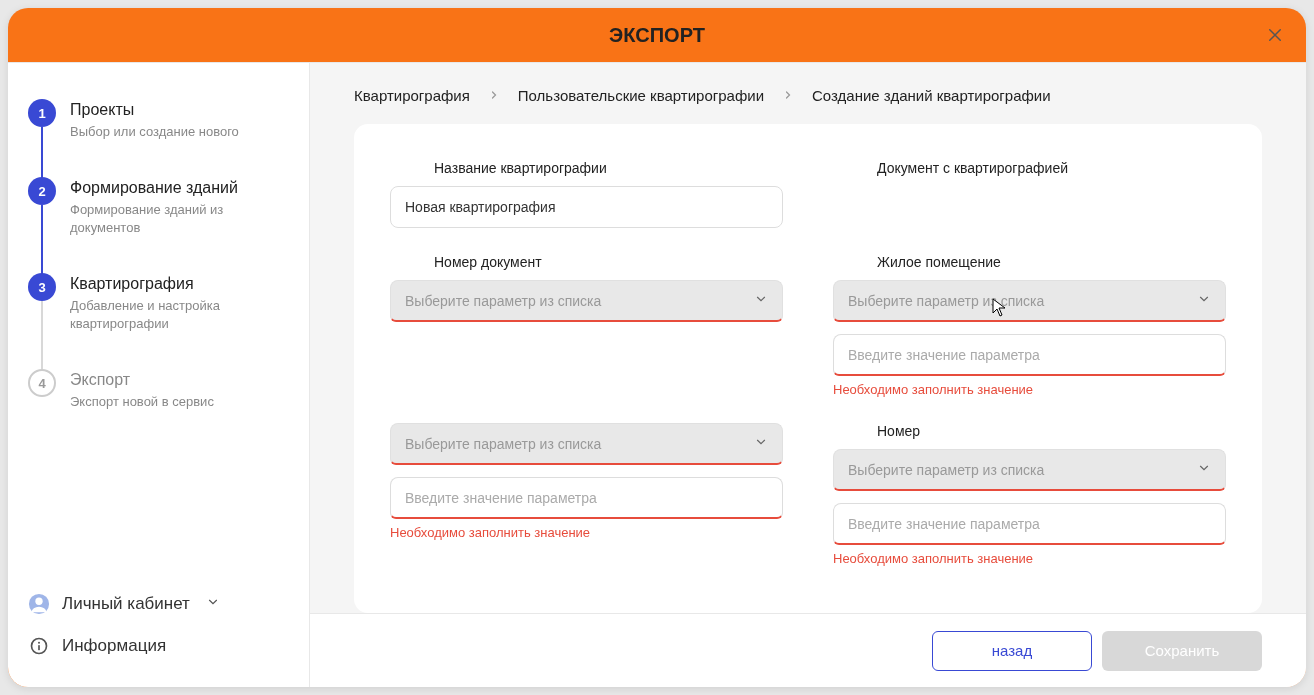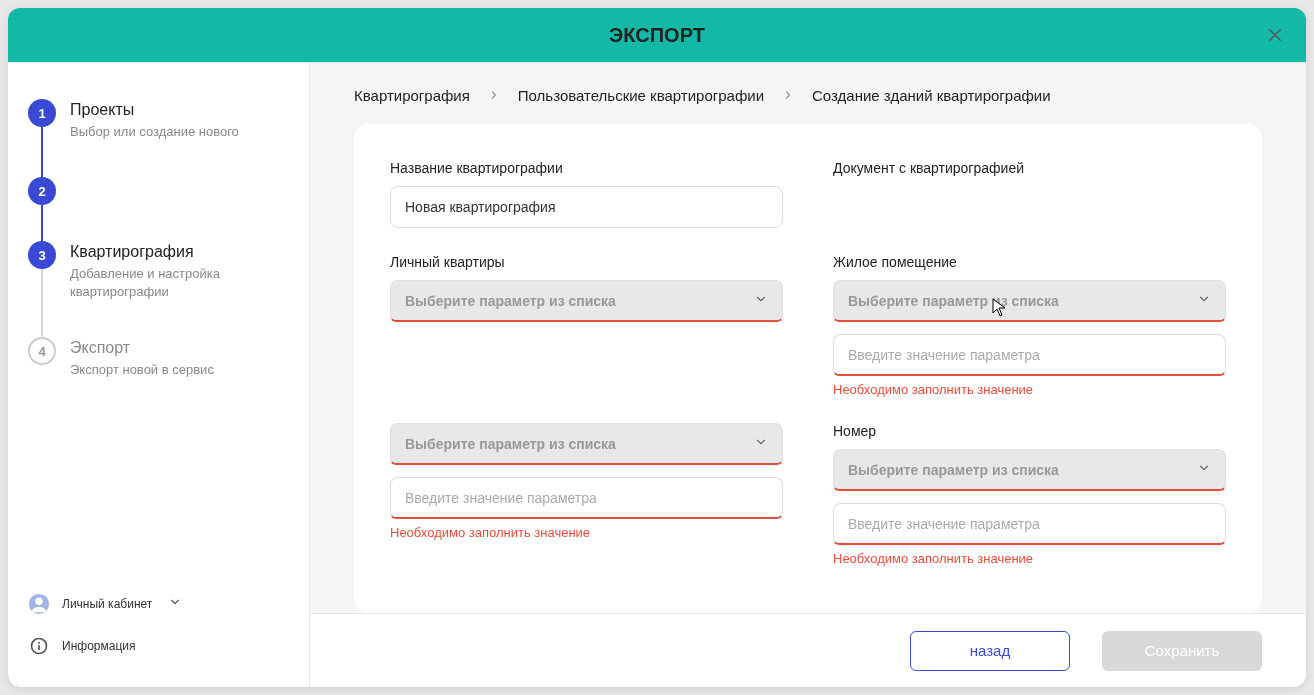--- a/index.html
+++ b/index.html
@@ -10,22 +10,22 @@
       height: 695px;
       overflow: hidden;
       position: relative;
     }
     .modal {
       position: absolute;
       top: 8px;
       left: 8px;
       right: 8px;
       bottom: 8px;
-      background: #14b8a6;
-      border-radius: 12px;
+      background: #f97316;
+      border-radius: 20px;
       display: flex;
       flex-direction: column;
       overflow: hidden;
       box-shadow: 0 2px 8px rgba(0,0,0,0.1);
     }
     .modal-header {
       height: 55px;
       border-bottom: 1px solid #e8e8e8;
       display: flex;
       align-items: center;
@@ -126,21 +126,21 @@
       align-items: center;
       padding: 10px 0;
       cursor: pointer;
       gap: 12px;
     }
     .avatar-icon {
       width: 22px; height: 22px;
       display: flex; align-items: center; justify-content: center;
     }
     .sb-item-label {
-      font-size: 12px;
+      font-size: 17px;
       color: #333;
     }
     .chevron-small {
       margin-left: 4px;
       color: #555;
     }
     .main {
       flex: 1;
       display: flex;
       flex-direction: column;
@@ -169,20 +169,21 @@
       display: grid;
       grid-template-columns: 1fr 1fr;
       column-gap: 50px;
       row-gap: 26px;
     }
     .field-label {
       font-size: 14px;
       color: #222;
       margin-bottom: 10px;
       display: block;
+      margin-left: 44px;
     }
     .text-input {
       width: 100%;
       height: 42px;
       border: 1px solid #ddd;
       border-radius: 8px;
       padding: 0 14px;
       font-size: 14px;
       color: #333;
       outline: none;
@@ -198,21 +199,20 @@
       font-size: 14px;
       display: flex;
       align-items: center;
       justify-content: space-between;
       cursor: pointer;
       background: #fff;
     }
     .select-like.disabled {
       background: #e8e8e8;
       border-color: #e0e0e0;
-      font-weight: bold;
     }
     .select-like .placeholder { color: #999; }
     .select-like .chev { color: #666; }
     .err-border {
       border-bottom: 2px solid #e74c3c !important;
       border-bottom-left-radius: 6px;
       border-bottom-right-radius: 6px;
     }
     .err-msg {
       font-size: 13px;
@@ -221,21 +221,21 @@
     }
     .field-stack > * + * { margin-top: 12px; }
     .footer {
       height: 74px;
       border-top: 1px solid #e8e8e8;
       background: #fff;
       display: flex;
       align-items: center;
       justify-content: flex-end;
       padding: 12px 44px;
-      gap: 32px;
+      gap: 10px;
     }
     .btn {
       height: 40px;
       padding: 0 36px;
       border-radius: 6px;
       font-size: 15px;
       cursor: pointer;
       display: flex;
       align-items: center;
       justify-content: center;
@@ -281,20 +281,24 @@
           <div class="step-badge active">1</div>
           <div class="step-line l1"></div>
           <div class="step-text">
             <div class="step-title">Проекты</div>
             <div class="step-desc">Выбор или создание нового</div>
           </div>
         </div>
         <div class="step">
           <div class="step-badge active">2</div>
           <div class="step-line l2"></div>
+          <div class="step-text">
+            <div class="step-title">Формирование зданий</div>
+            <div class="step-desc">Формирование зданий из документов</div>
+          </div>
         </div>
         <div class="step">
           <div class="step-badge active">3</div>
           <div class="step-line l3"></div>
           <div class="step-text">
             <div class="step-title">Квартирография</div>
             <div class="step-desc">Добавление и настройка квартирографии</div>
           </div>
         </div>
         <div class="step">
@@ -353,21 +357,21 @@
 
           <div>
             <label class="field-label">Название квартирографии</label>
             <input class="text-input" type="text" value="Новая квартирография" style="">
           </div>
           <div>
             <label class="field-label">Документ с квартирографией</label>
           </div>
 
           <div>
-            <label class="field-label">Личный квартиры</label>
+            <label class="field-label">Номер документ</label>
             <div class="select-like disabled err-border">
               <span class="placeholder">Выберите параметр из списка</span>
               <span class="chev"><svg viewBox="0 0 24 24" width="14" height="14">
                     <path d="M6 9 L12 15 L18 9" stroke="currentColor" stroke-width="2" fill="none" stroke-linecap="round"></path>
                   </svg></span>
             </div>
           </div>
           <div class="field-stack">
             <label class="field-label" style="margin-bottom:10px;">Жилое помещение</label>
             <div class="select-like disabled err-border" style="margin-top:0;">

